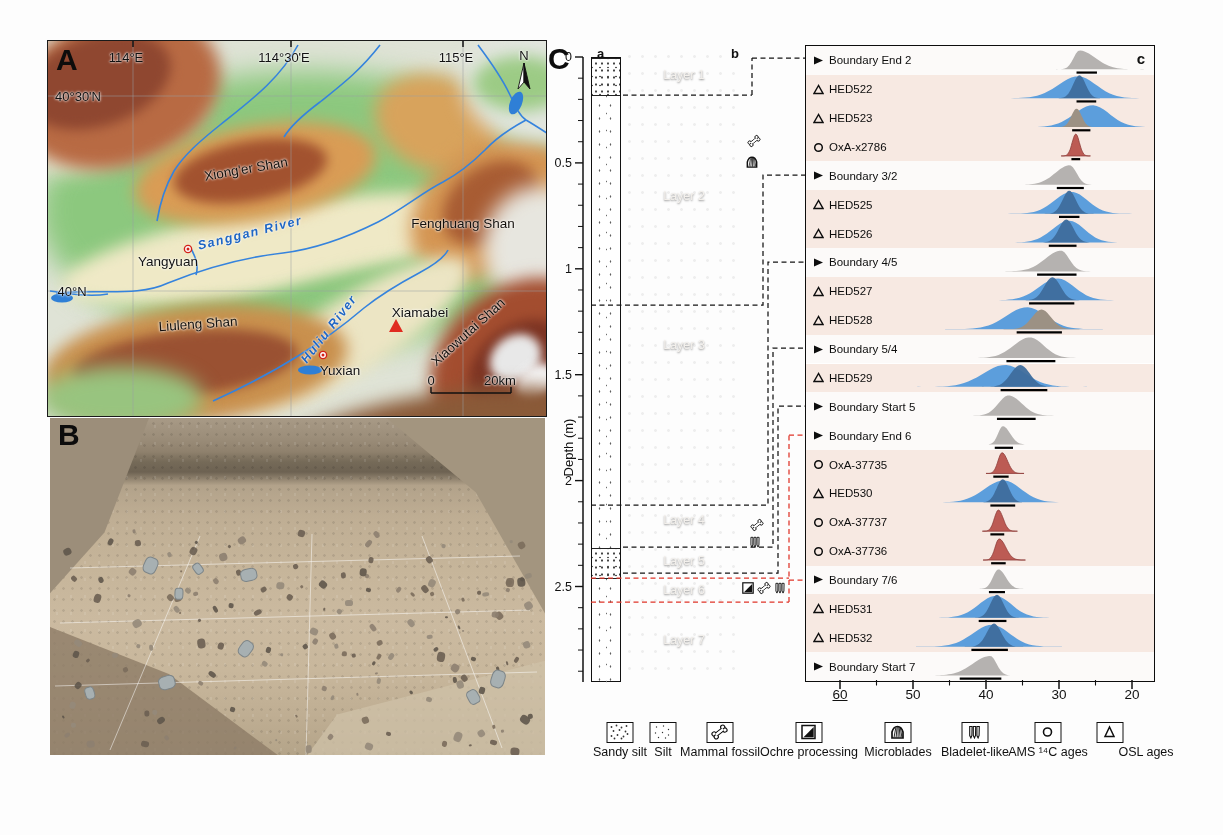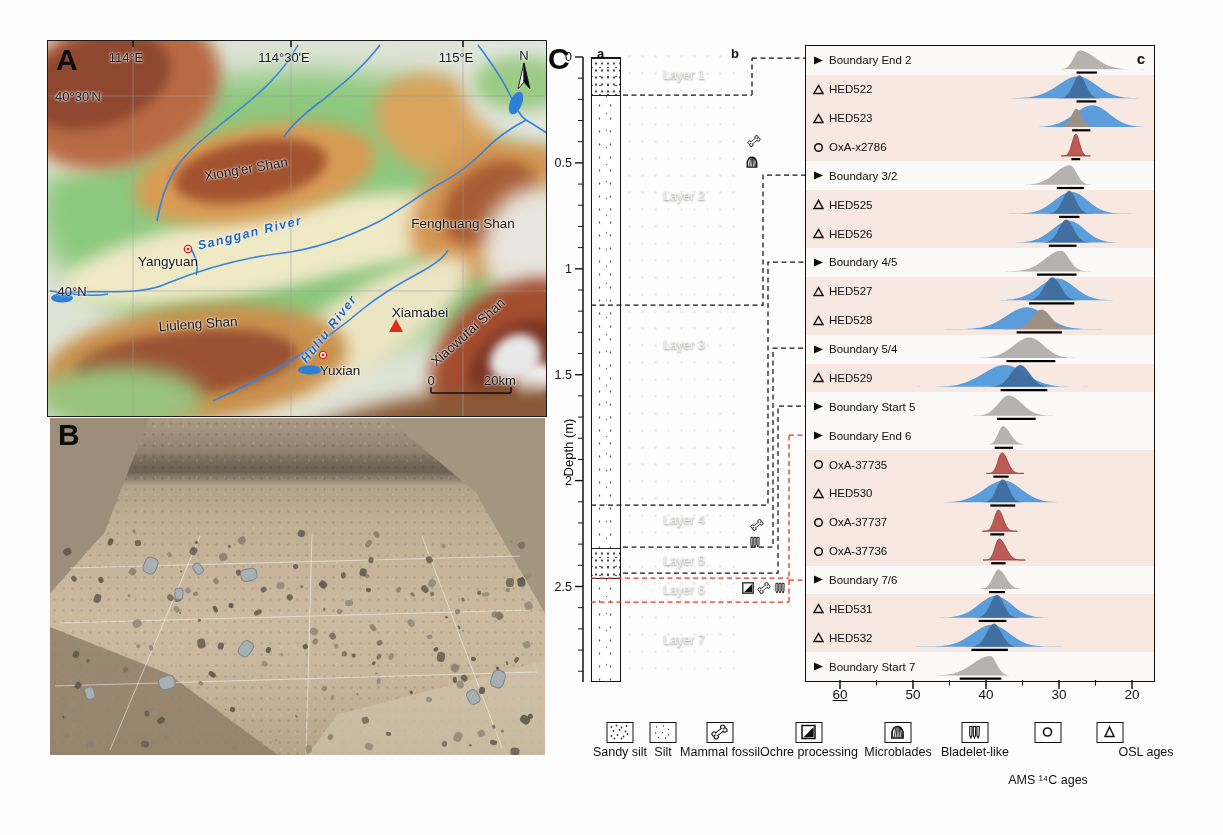--- a/index.html
+++ b/index.html
@@ -700,21 +700,21 @@
           </svg>
         </div>
         <div class="leglab" style="left: 975px;">Bladelet-like</div>
       </div>
       <div style="position: static;">
         <div class="legbox" style="left: 1048px;">
           <svg width="26" height="20" viewBox="0 0 26 20">
             <circle cx="13" cy="10" r="4" fill="#fff" stroke="#111" stroke-width="1.6"></circle>
           </svg>
         </div>
-        <div class="leglab" style="left: 1048px; margin-top: 28px;">AMS ¹⁴C ages</div>
+        <div class="leglab" style="left: 1048px;">AMS ¹⁴C ages</div>
       </div>
       <div style="position: static;">
         <div class="legbox" style="left: 1110px;">
           <svg width="26" height="20" viewBox="0 0 26 20">
             <polygon points="13,5 8.5,14.5 17.5,14.5" fill="#fff" stroke="#111" stroke-width="1.5"></polygon>
           </svg>
         </div>
         <div class="leglab" style="left: 1110px; margin-left: 36px;">OSL ages</div>
       </div>
     </div>

